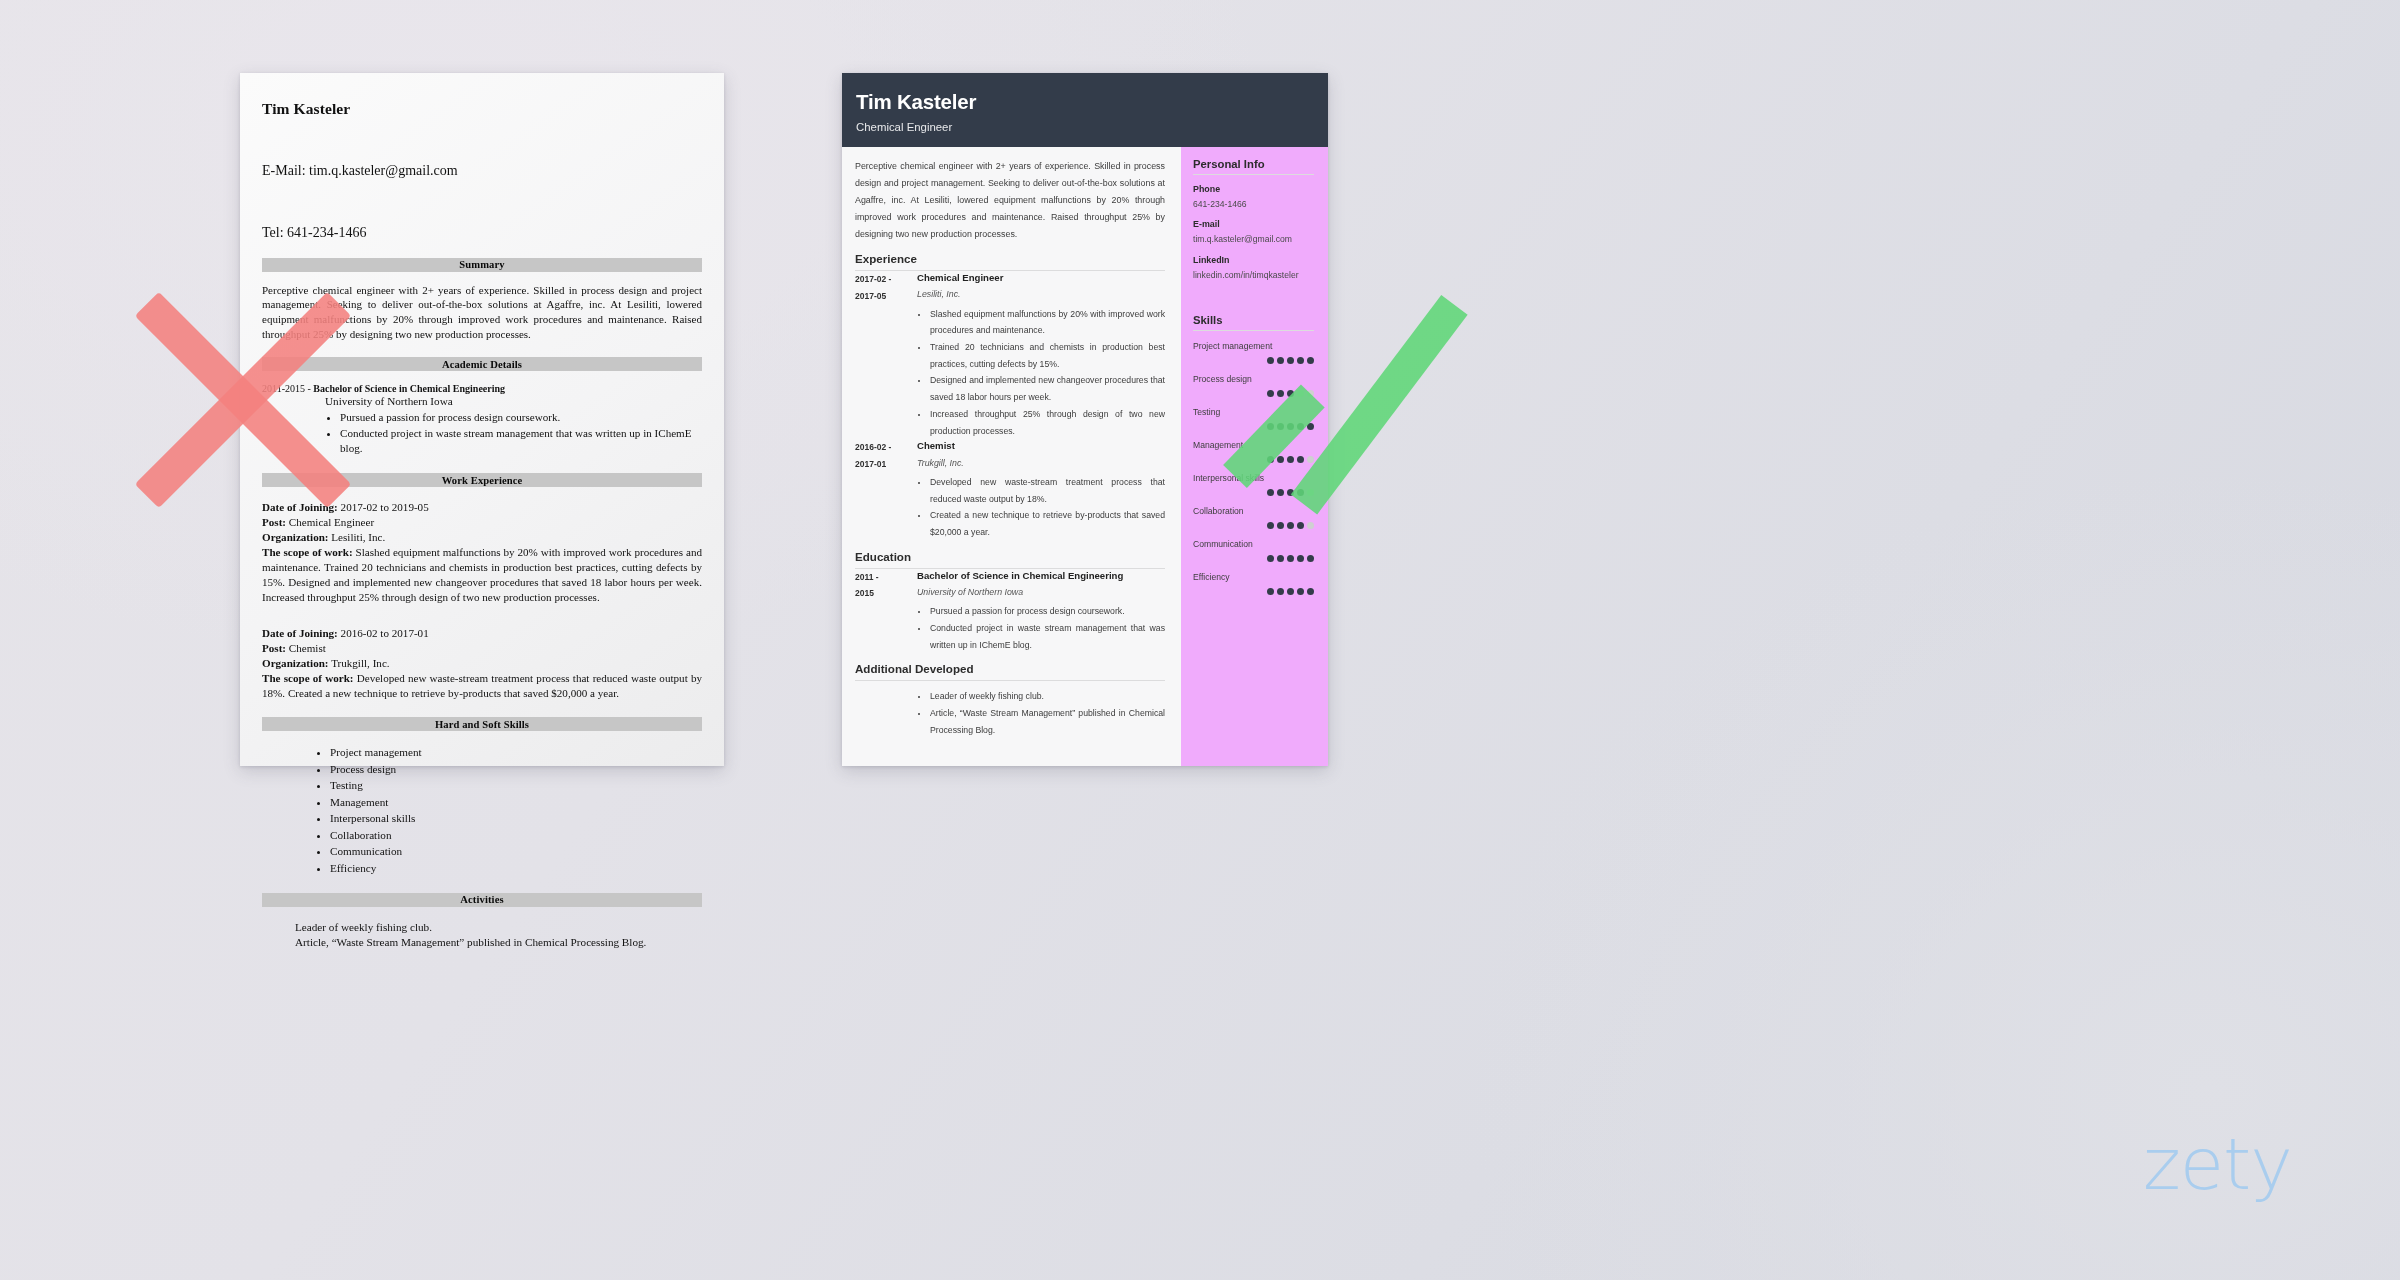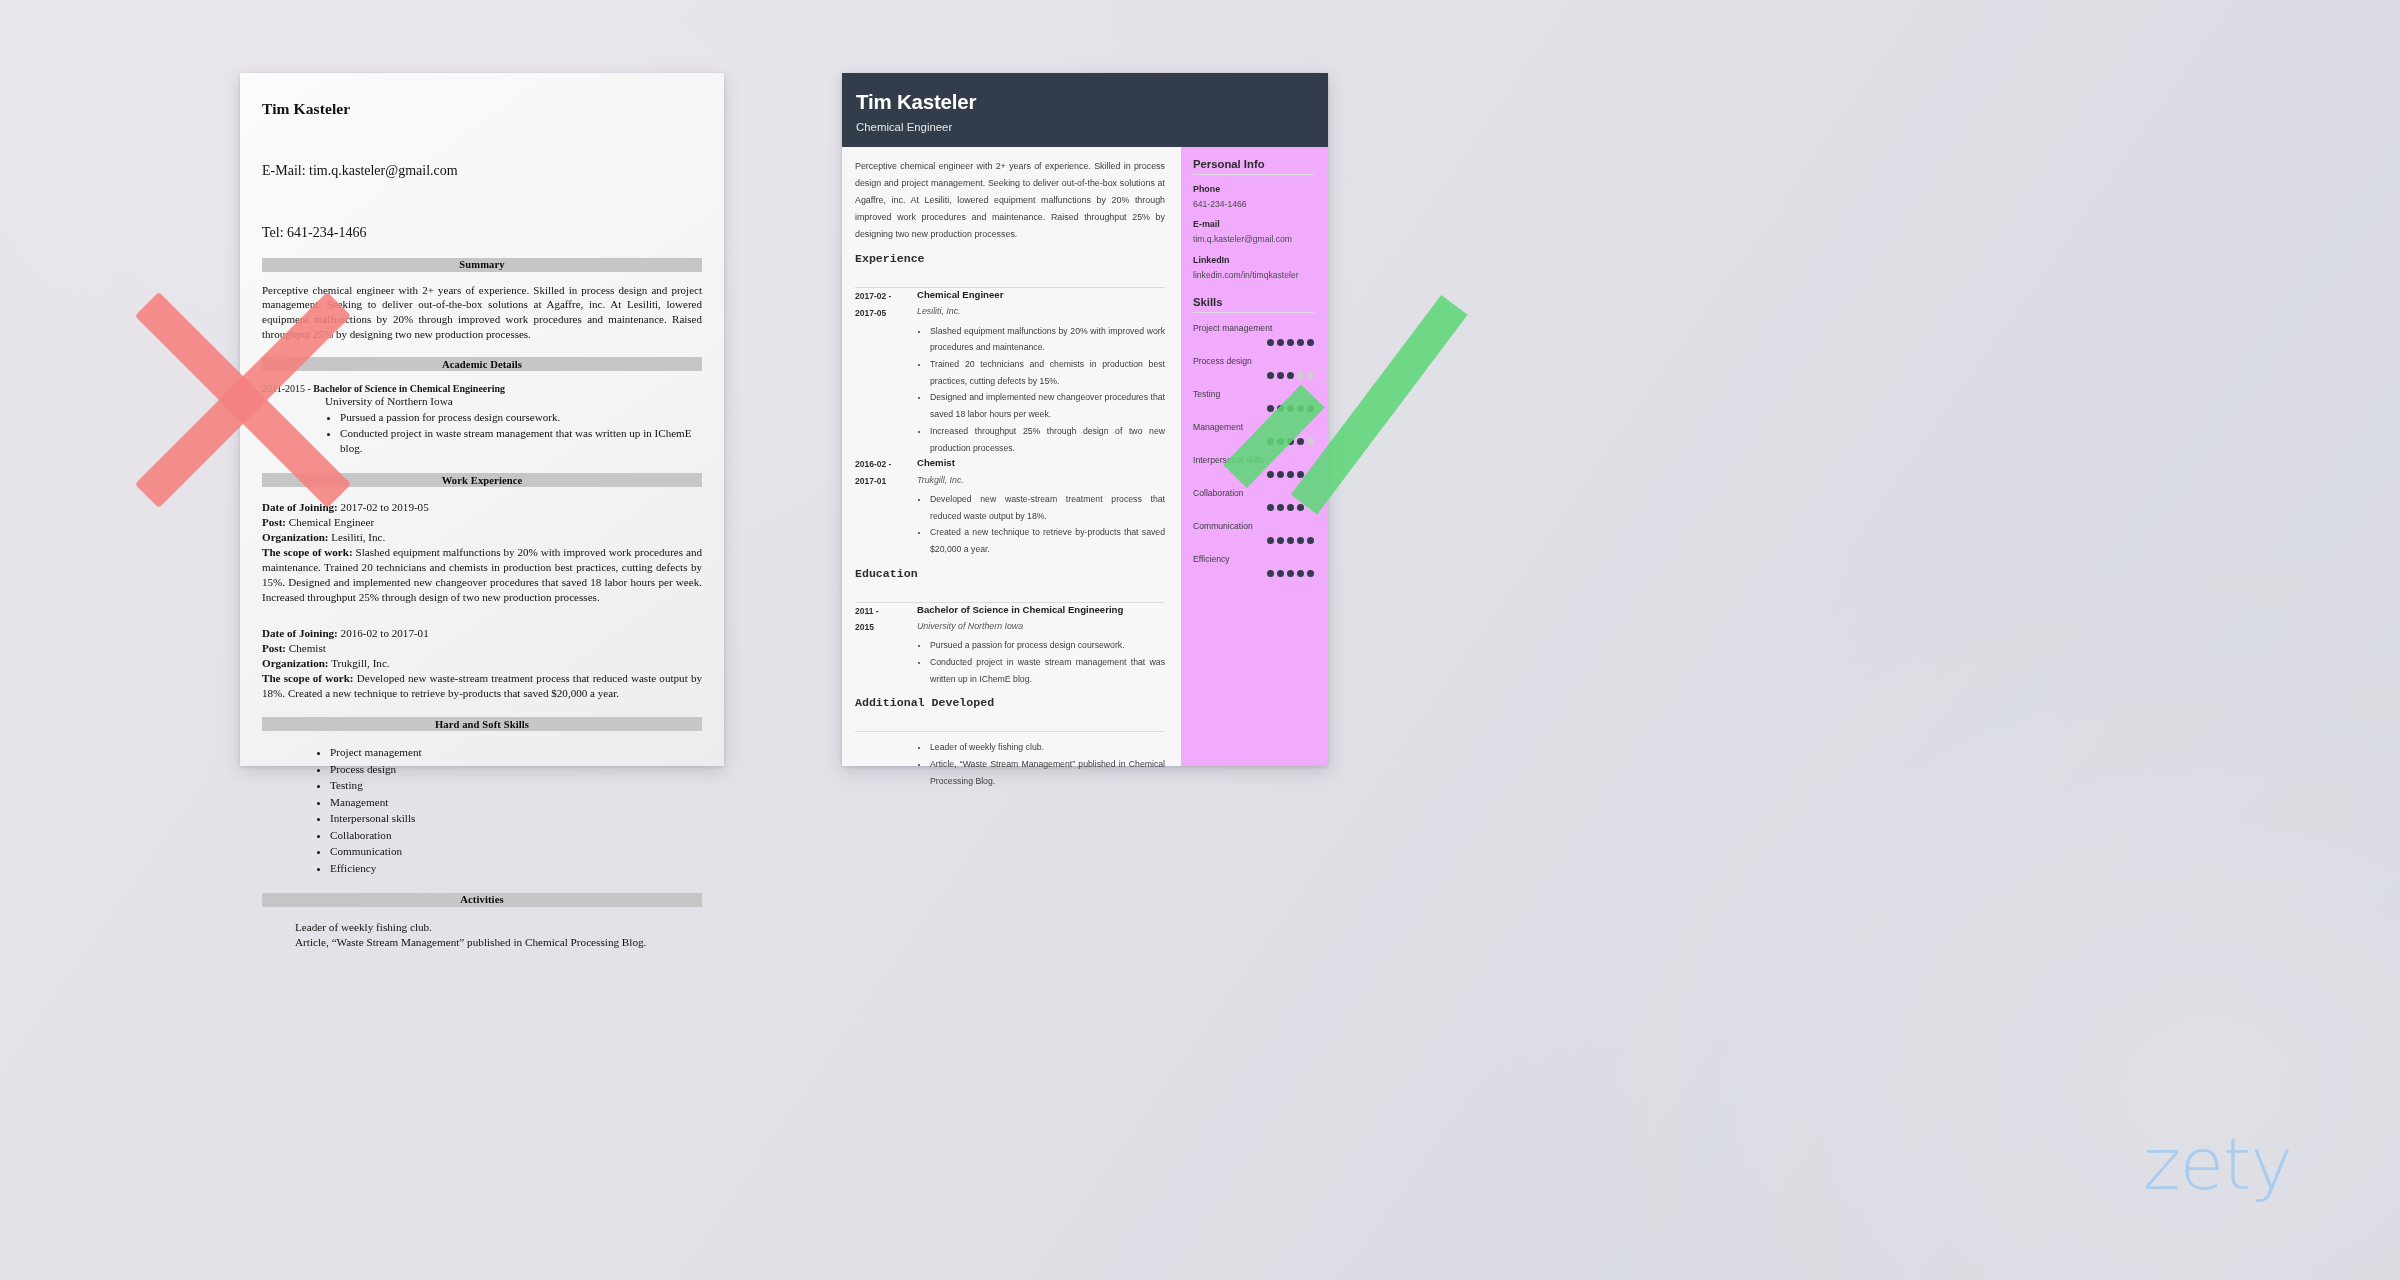--- a/index.html
+++ b/index.html
@@ -60,33 +60,33 @@
   .rp-cols { flex:1; display:flex; min-height:0; }
   .rp-main {
     width:339px; background:#f7f7f8; padding:11px 16px 0 13px;
     color:#3a3a3a; font-size:8.9px;
   }
   .rp-side { flex:1; background:#f0abfc; padding:11px 14px 0 12px; }
 
   .rp-summary { font-size:8.9px; line-height:1.92; text-align:justify; color:#3c3c3c; }
   .rp-h2 {
     font-size:11.6px; font-weight:bold; color:#2c2c2c; margin:9px 0 0 0;
-    padding-bottom:22px; border-bottom:1px solid #dcdcdd;font-family:Liberation Mono, monospace;
+    padding-bottom:5px; border-bottom:1px solid #dcdcdd;
   }
   .rp-entry { display:flex; }
   .rp-dates { width:62px; flex:0 0 62px; font-size:8.5px; font-weight:bold; color:#2f2f2f; line-height:1.95; }
   .rp-ebody { flex:1; }
   .rp-role { font-size:9.6px; font-weight:bold; color:#222; line-height:1.5; }
   .rp-org { font-size:8.8px; font-style:italic; color:#555; margin-top:3px; line-height:1.5; }
   .rp-ul { margin:4px 0 0 12px; }
   .rp-ul li { list-style:disc; font-size:8.7px; line-height:1.92; text-align:justify; color:#3c3c3c; padding-left:1px; }
   .rp-ul li::marker { font-size:7px; }
 
   .rp-sh { font-size:11.3px; font-weight:bold; color:#2c2c2c; padding-bottom:4px; border-bottom:1px solid #dcdcdd; }
-  .rp-sh.second { margin-top:15px; }
+  .rp-sh.second { margin-top:33px; }
   .rp-flabel { font-size:8.9px; font-weight:bold; color:#2b2b2b; margin-top:9px; }
   .rp-fval { font-size:8.6px; color:#4a4a4a; margin-top:5px; line-height:1.35; }
 
   .sk-row { margin-top:10px; }
   .sk-name { font-size:8.6px; color:#3d3d3d; }
   .sk-dots { display:flex; gap:3px; justify-content:flex-end; margin-top:6px; }
   .dot { width:7px; height:7px; border-radius:50%; background:#cfcfd1; }
   .dot.on { background:#333c4a; }
 
   

